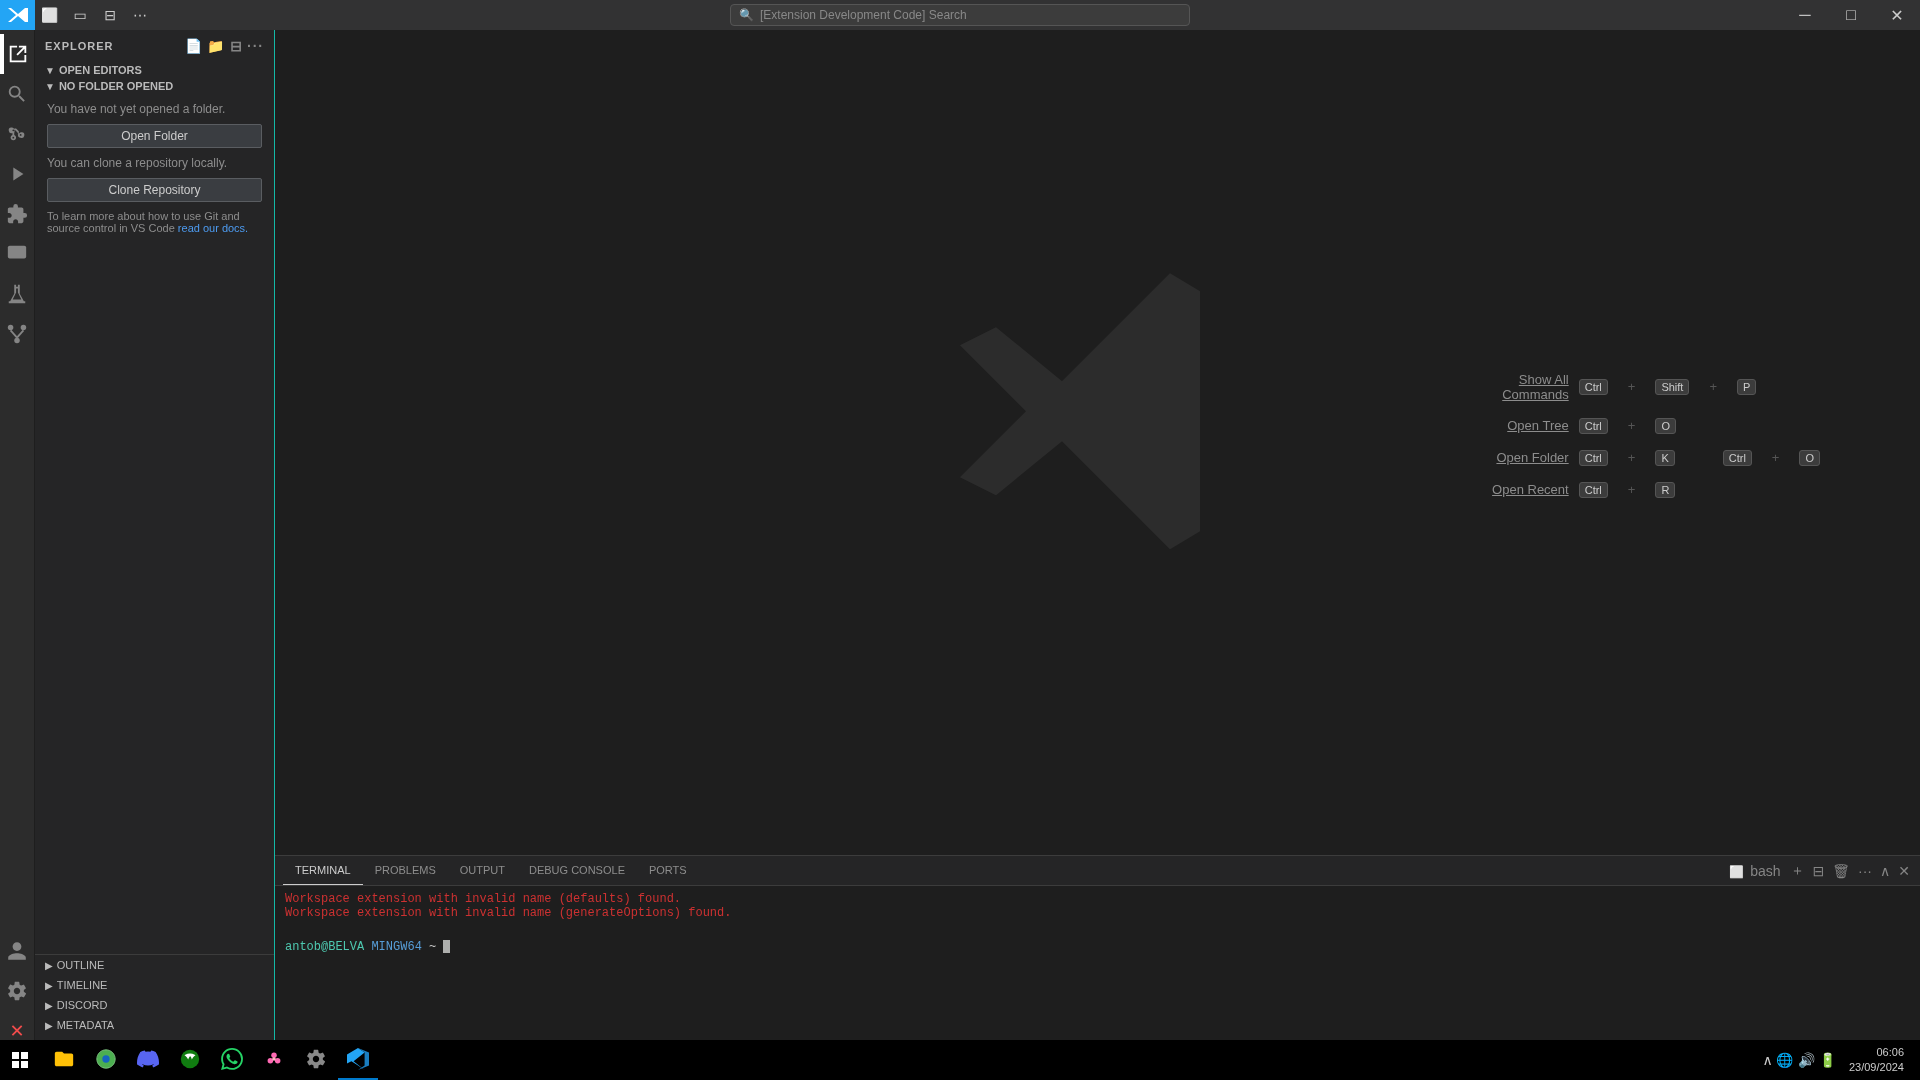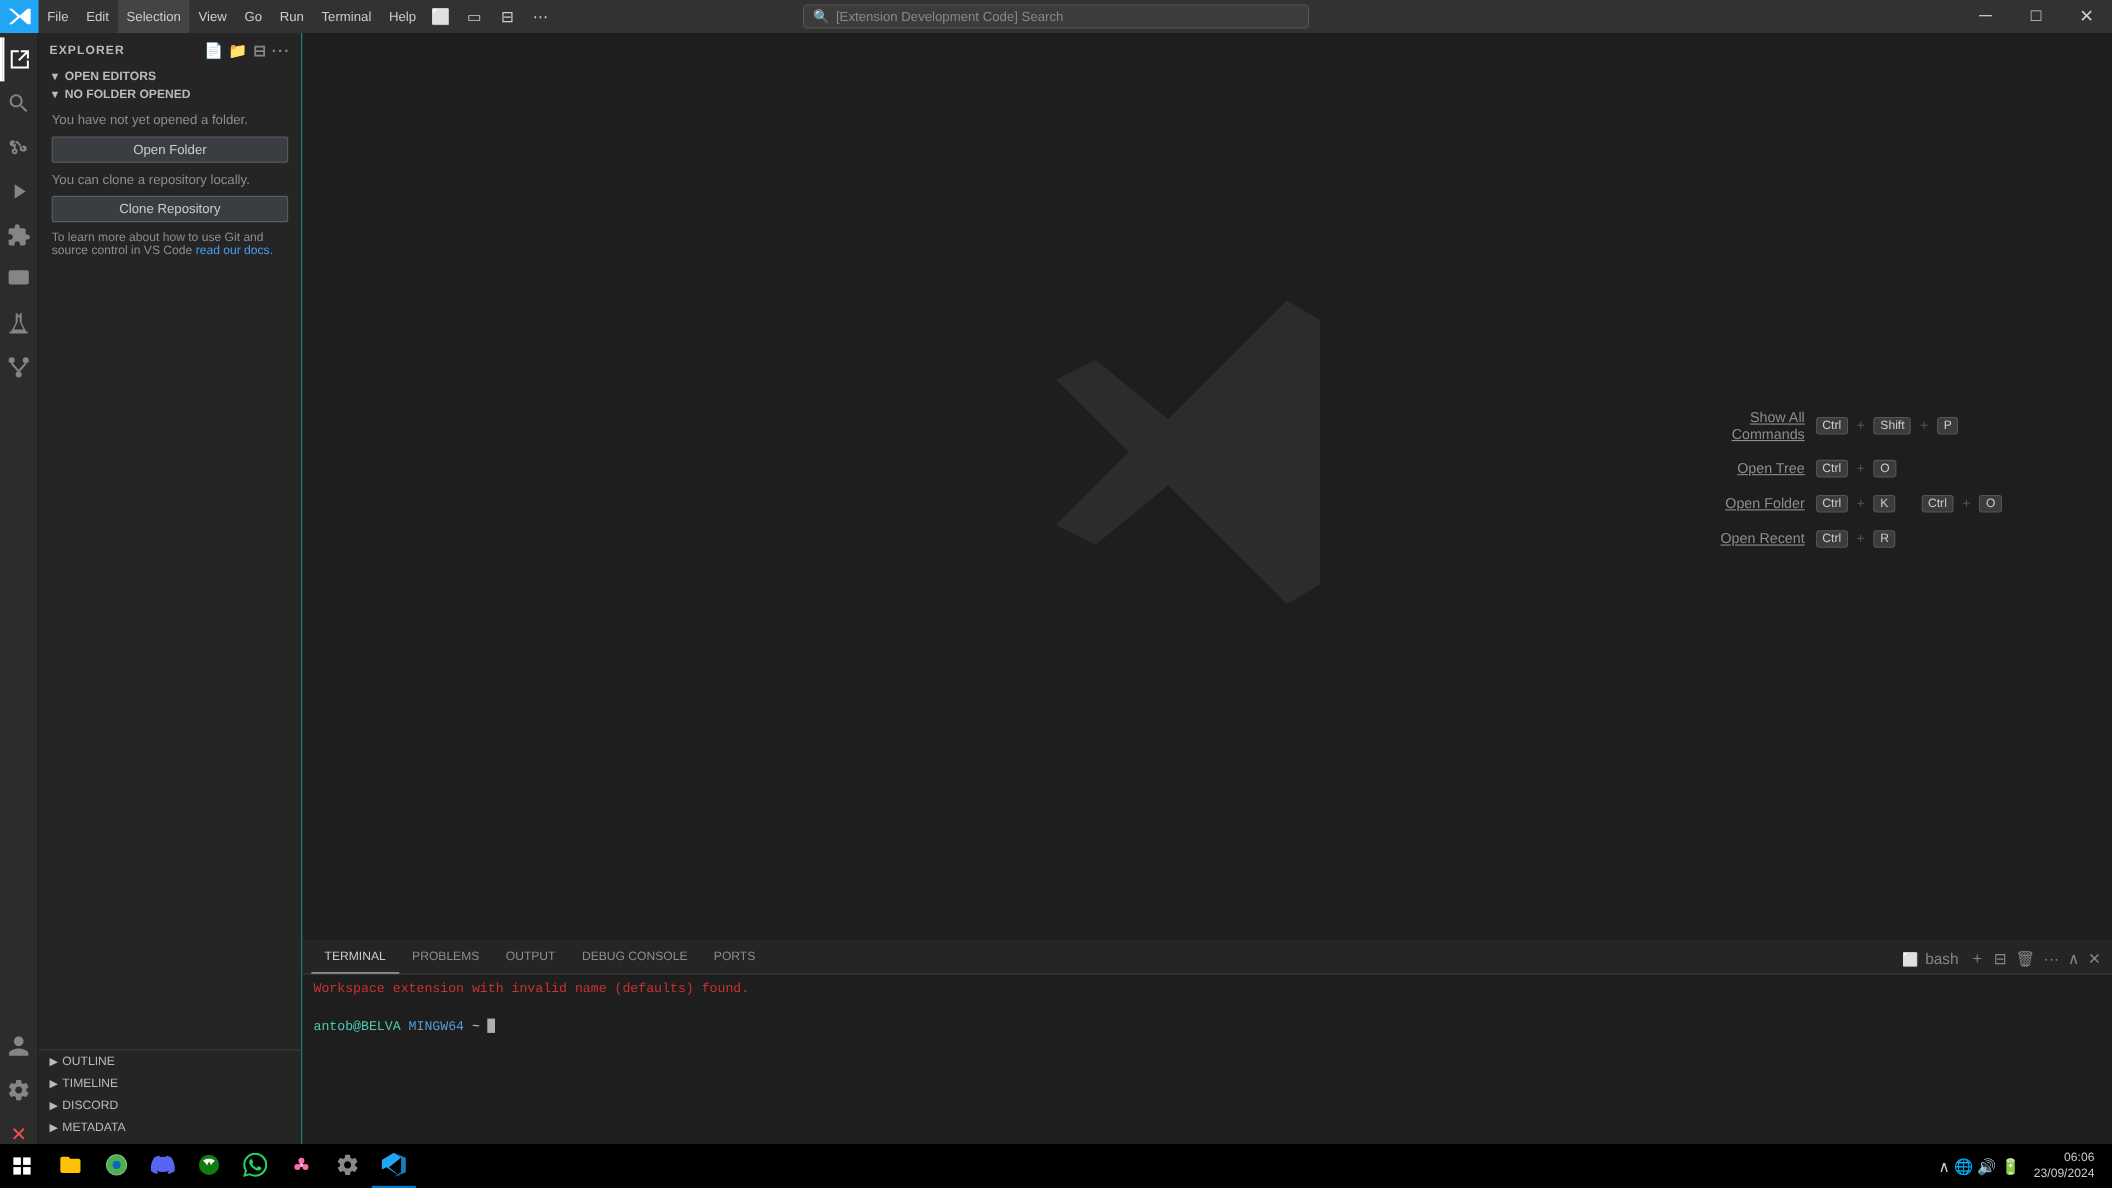--- a/index.html
+++ b/index.html
@@ -272,21 +272,21 @@
     }
     .shortcut-label {
       text-align: right;
       width: 100px;
       font-size: 13px;
       text-decoration: underline;
     }
     .shortcut-keys {
       display: flex;
       align-items: center;
-      gap: 8px;
+      gap: 20px;
       font-size: 13px;
       color: #8d8d8d;
     }
     .key {
       background: #3c3c3c;
       border: 1px solid #555;
       border-radius: 3px;
       padding: 1px 5px;
       font-size: 11px;
       color: #cccccc;
@@ -460,30 +460,20 @@
     }
   </style>
 </head>
 <body>
 
 <div class="title-bar">
   <div class="title-bar-logo">
     <svg width="20" height="20" viewBox="0 0 20 20">
       <polygon points="0,3 8,10 0,17 3,17 10,11 17,17 20,17 20,3 17,3 10,9 3,3" fill="white"></polygon>
     </svg>
-  </div>
-  <div class="title-bar-menu">
-    <div class="title-bar-menu-item">File</div>
-    <div class="title-bar-menu-item">Edit</div>
-    <div class="title-bar-menu-item active">Selection</div>
-    <div class="title-bar-menu-item">View</div>
-    <div class="title-bar-menu-item">Go</div>
-    <div class="title-bar-menu-item">Run</div>
-    <div class="title-bar-menu-item">Terminal</div>
-    <div class="title-bar-menu-item">Help</div>
   </div>
   <div class="title-bar-search">
     <span style="margin-right:6px; font-size:12px;">🔍</span>
     <span>[Extension Development Code] Search</span>
   </div>
   <div class="title-bar-right-icons">
     <span>⬜</span>
     <span>▭</span>
     <span>⊟</span>
     <span>⋯</span>
@@ -682,20 +672,21 @@
           <span title="Split Terminal">⊟</span>
           <span title="Kill Terminal">🗑</span>
           <span title="More">···</span>
           <span title="Collapse">∧</span>
           <span title="Close Panel">✕</span>
         </div>
       </div>
 
       <div class="terminal-body">
         <div class="terminal-error">Workspace extension with invalid name (defaults) found.</div>
+        <div class="terminal-error">Workspace extension with invalid name (generateOptions) found.</div>
         <div class="terminal-prompt">
           <span class="user">antob@BELVA</span>
           <span> </span>
           <span class="path">MINGW64</span>
           <span> ~</span>
           <span> </span>
           <span class="cursor"></span>
         </div>
       </div>
 

